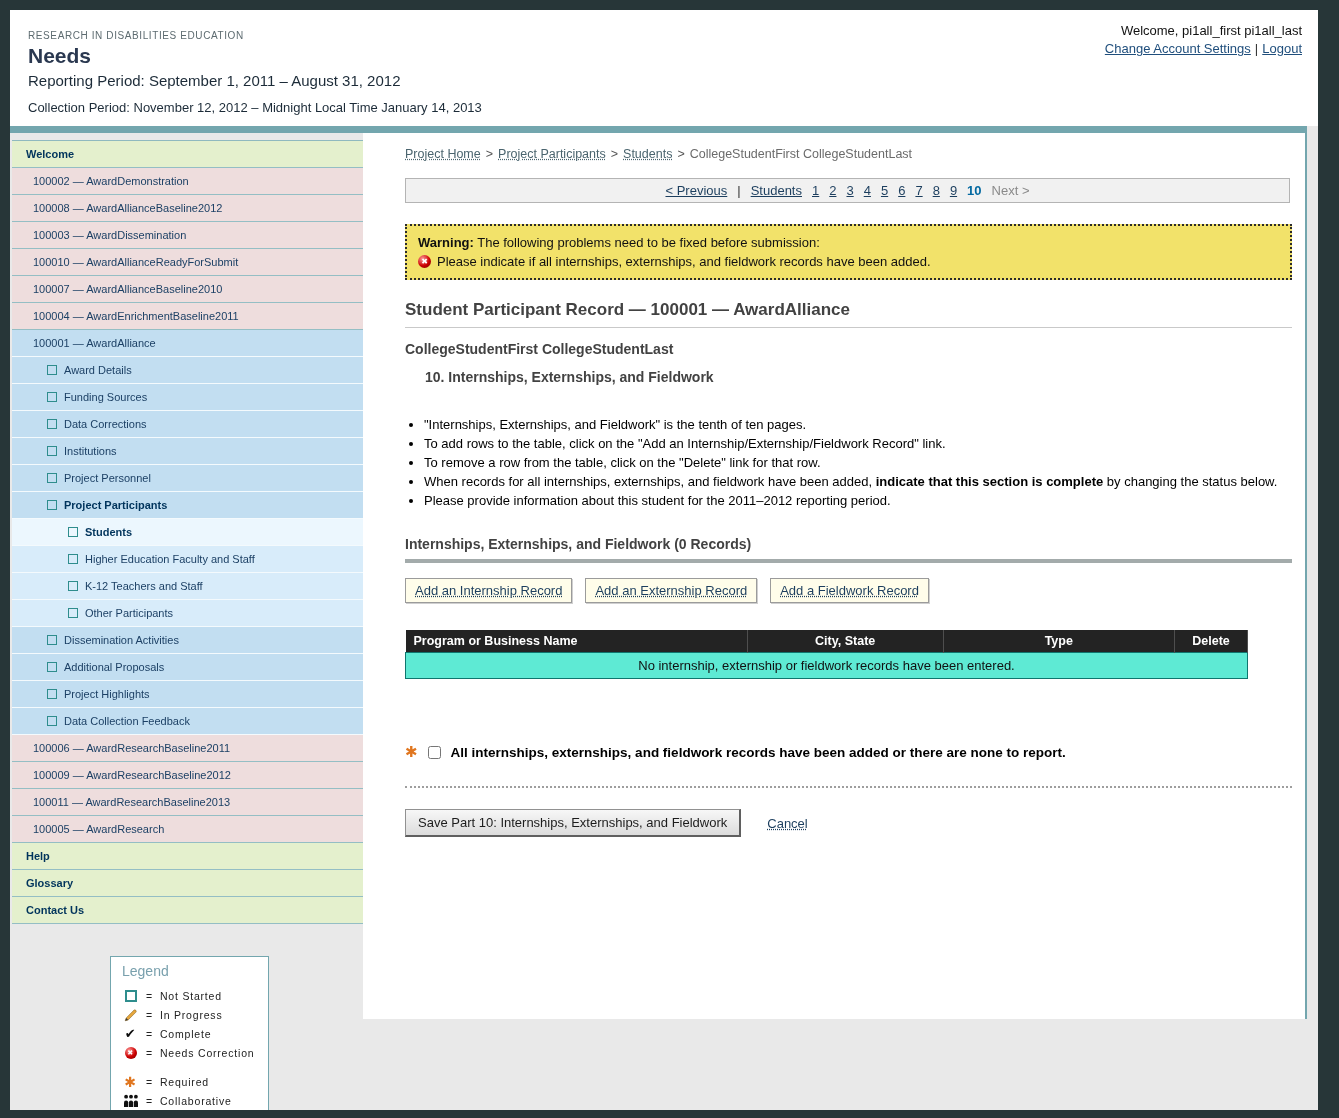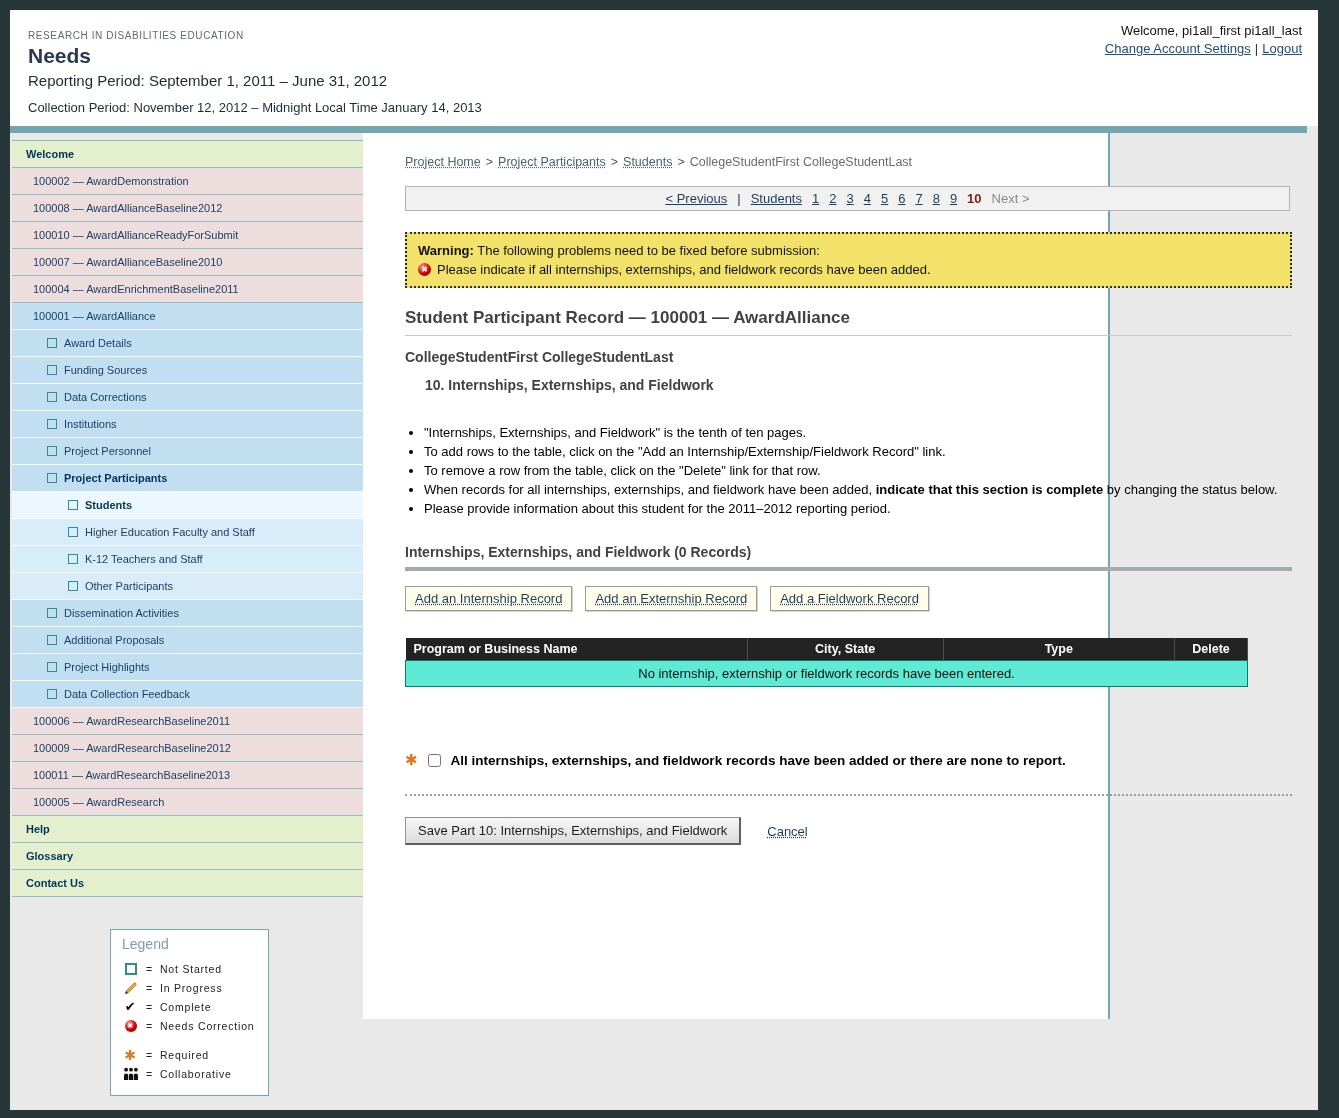--- a/index.html
+++ b/index.html
@@ -18,21 +18,21 @@
   .collection{font-size:13px;color:#1c2b38;margin-top:11px;}
   .userbox{position:absolute;right:16px;top:12px;text-align:right;font-size:13px;color:#111;line-height:18px;}
   .userlinks a{color:#1f4e7c;text-decoration:underline;cursor:pointer;}
   .userlinks .sep{color:#333;margin:0 4px;}
 
   .tealbar{width:1297px;height:7px;background:#73a6ae;}
 
   
   .content{display:flex;align-items:flex-start;}
   .sidebar{width:353px;flex:none;}
-  .main{width:747px;flex:none;background:#ffffff;border-right:2px solid #73a6ae;min-height:886px;padding:12px 0 0 0;box-sizing:border-box;}
+  .main{width:944px;flex:none;background:#ffffff;border-right:2px solid #73a6ae;min-height:886px;padding:4px 0 0 0;box-sizing:border-box;}
   .main-inner{padding:0 15px 30px 42px;}
 
   
   .nav{margin:7px 0 0 2px;width:351px;border-top:1px solid #8fb9bf;border-right:2px solid #85b3ba;}
   .nav-row{height:26px;border-bottom:1px solid #94bec4;display:flex;align-items:center;
            font-size:11px;color:#1c4065;cursor:pointer;}
   .nav-row.bold{font-weight:bold;color:#00345c;}
   .v-green{background:#e4f0cd;}
   .v-pink{background:#eedddd;}
   .v-blue{background:#c2def1;border-bottom-color:#f4fafd;}
@@ -60,21 +60,21 @@
 
   
   .breadcrumb{padding-top:10px;font-size:12.5px;color:#555;}
   .crumb-link{color:#4a646e;text-decoration:underline dotted;cursor:pointer;}
   .crumb-sep{color:#555;margin:0 5px;}
   .crumb-current{color:#6b6b6b;}
   .pagebar{margin-top:17px;border:1px solid #b4b4b4;background:#f1f1f1;height:25px;width:885px;box-sizing:border-box;
            display:flex;align-items:center;justify-content:center;gap:10px;font-size:13px;}
   .pg-link{color:#1c3e5e;text-decoration:underline;cursor:pointer;}
   .pg-sep{color:#333;}
-  .pg-current{font-weight:bold;color:#7f1d1d;}
+  .pg-current{font-weight:bold;color:#0369a1;}
   .pg-next{color:#8a8a8a;}
 
   
   .warnbox{margin-top:21px;width:887px;box-sizing:border-box;background:#f2e26a;border:2px dotted #2b2b2b;
            padding:9px 11px;font-size:13px;color:#111;}
   .warn-line2{margin-top:4px;display:flex;align-items:center;gap:6px;}
 
   
   .h1{margin-top:20px;width:887px;font-size:17px;font-weight:bold;color:#424242;padding-bottom:7px;border-bottom:1px solid #c9c9c9;}
   .h2{margin-top:13px;font-size:14px;font-weight:bold;color:#424242;}
@@ -110,21 +110,21 @@
 </style>
 </head>
 <body>
 
 <div class="page">
 
   <div class="header">
     <div class="brand">
       <div class="org">RESEARCH IN DISABILITIES EDUCATION</div>
       <div class="apptitle">Needs</div>
-      <div class="reporting">Reporting Period: September 1, 2011 – June 31, 2012</div>
+      <div class="reporting">Reporting Period: September 1, 2011 – August 31, 2012</div>
       <div class="collection">Collection Period: November 12, 2012 – Midnight Local Time January 14, 2013</div>
     </div>
     <div class="userbox">
       <div>Welcome, pi1all_first pi1all_last</div>
       <div class="userlinks">
         <a>Change Account Settings</a><span class="sep">|</span><a>Logout</a>
       </div>
     </div>
   </div>
 
@@ -134,20 +134,23 @@
     <div class="sidebar">
       <div class="nav">
           <div class="nav-row v-green lv-top bold">
             <span>Welcome</span>
           </div>
           <div class="nav-row v-pink lv-award">
             <span>100002 — AwardDemonstration</span>
           </div>
           <div class="nav-row v-pink lv-award">
             <span>100008 — AwardAllianceBaseline2012</span>
+          </div>
+          <div class="nav-row v-pink lv-award">
+            <span>100003 — AwardDissemination</span>
           </div>
           <div class="nav-row v-pink lv-award">
             <span>100010 — AwardAllianceReadyForSubmit</span>
           </div>
           <div class="nav-row v-pink lv-award">
             <span>100007 — AwardAllianceBaseline2010</span>
           </div>
           <div class="nav-row v-pink lv-award">
             <span>100004 — AwardEnrichmentBaseline2011</span>
           </div>

